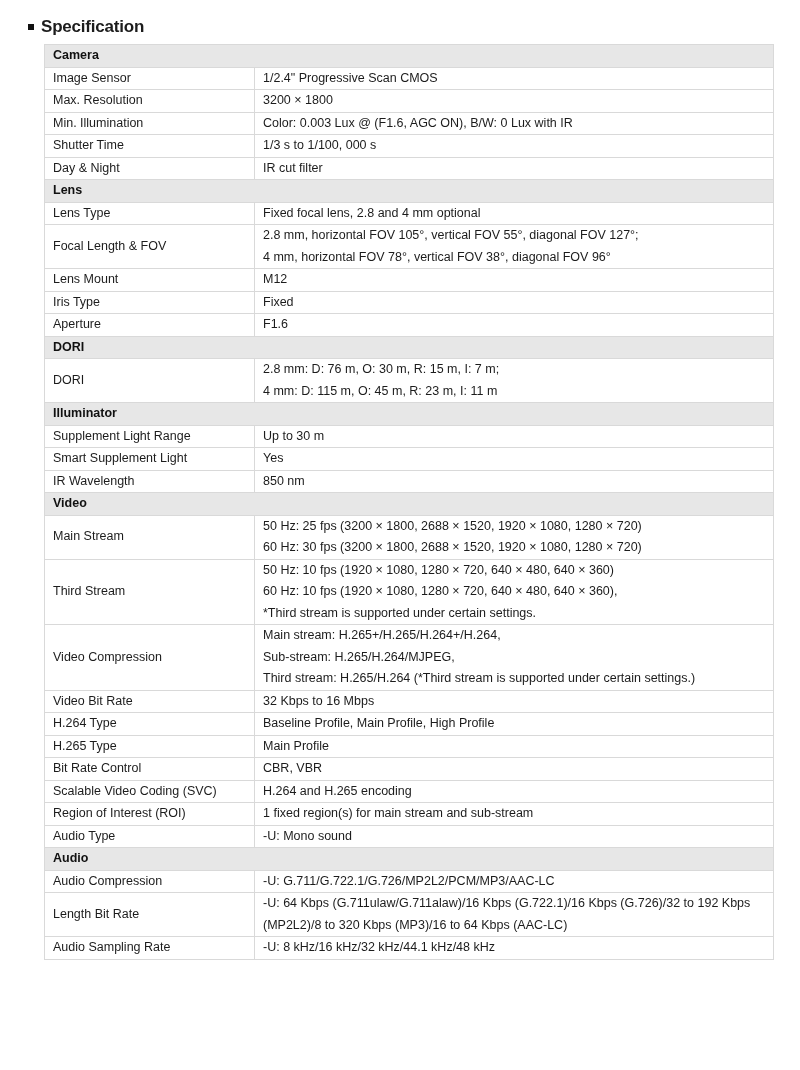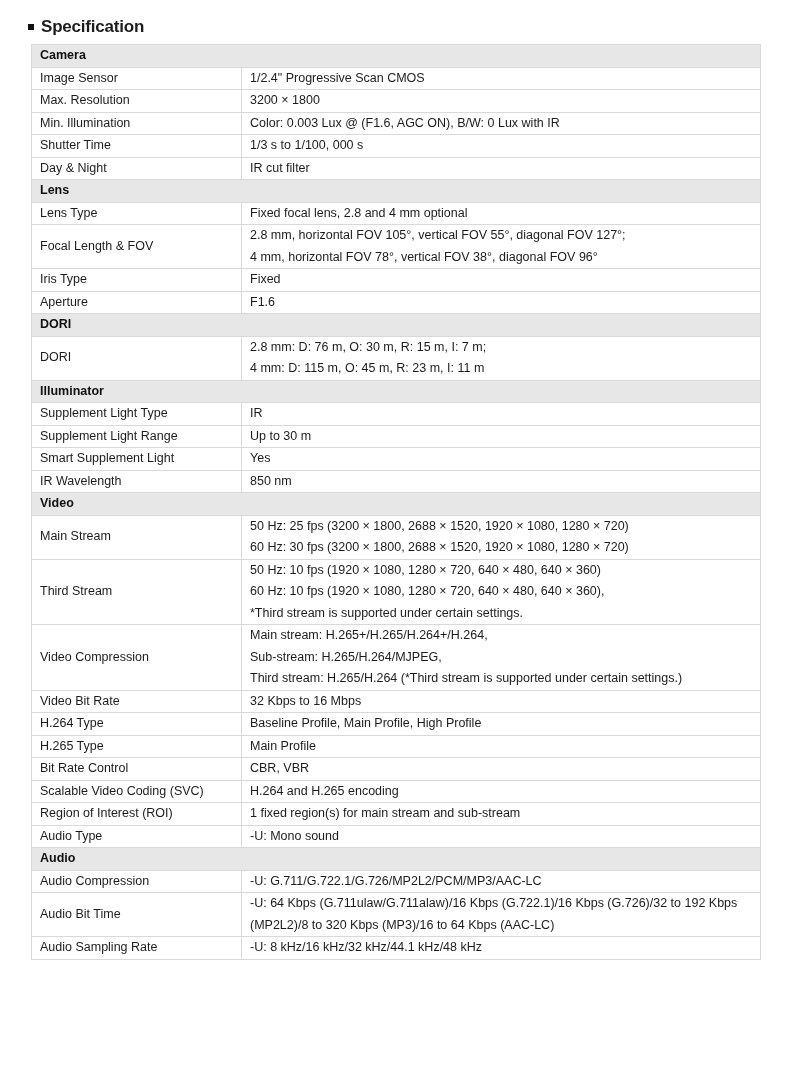--- a/index.html
+++ b/index.html
@@ -35,21 +35,21 @@
     flex: 0 0 auto;
   }
   .title-text {
     font-weight: bold;
     font-size: 17px;
     letter-spacing: -0.2px;
   }
   table.spec-table {
     border-collapse: collapse;
     width: 729px;
-    margin-left: 3px;
+    margin-left: 16px;
     table-layout: fixed;
   }
   col.col-label { width: 210px; }
   col.col-value { width: 519px; }
   .spec-table td, .spec-table th {
     border: 1px solid var(--border);
     padding: 0 8px;
     font-size: 12.5px;
     line-height: 21.5px;
     vertical-align: middle;
@@ -124,20 +124,26 @@
           </td>
         </tr>
         <tr>
           <td class="label-cell">Focal Length &amp; FOV</td>
           <td class="value-cell">
             <div class="value-line">2.8 mm, horizontal FOV 105°, vertical FOV 55°, diagonal FOV 127°;</div>
             <div class="value-line">4 mm, horizontal FOV 78°, vertical FOV 38°, diagonal FOV 96°</div>
           </td>
         </tr>
         <tr>
+          <td class="label-cell">Lens Mount</td>
+          <td class="value-cell">
+            <div class="value-line">M12</div>
+          </td>
+        </tr>
+        <tr>
           <td class="label-cell">Iris Type</td>
           <td class="value-cell">
             <div class="value-line">Fixed</div>
           </td>
         </tr>
         <tr>
           <td class="label-cell">Aperture</td>
           <td class="value-cell">
             <div class="value-line">F1.6</div>
           </td>
@@ -147,26 +153,20 @@
         </tr>
         <tr>
           <td class="label-cell">DORI</td>
           <td class="value-cell">
             <div class="value-line">2.8 mm: D: 76 m, O: 30 m, R: 15 m, I: 7 m;</div>
             <div class="value-line">4 mm: D: 115 m, O: 45 m, R: 23 m, I: 11 m</div>
           </td>
         </tr>
         <tr>
           <th class="section-header" colspan="2">Illuminator</th>
-        </tr>
-        <tr>
-          <td class="label-cell">Supplement Light Type</td>
-          <td class="value-cell">
-            <div class="value-line">IR</div>
-          </td>
         </tr>
         <tr>
           <td class="label-cell">Supplement Light Range</td>
           <td class="value-cell">
             <div class="value-line">Up to 30 m</div>
           </td>
         </tr>
         <tr>
           <td class="label-cell">Smart Supplement Light</td>
           <td class="value-cell">
@@ -250,21 +250,21 @@
         <tr>
           <th class="section-header" colspan="2">Audio</th>
         </tr>
         <tr>
           <td class="label-cell">Audio Compression</td>
           <td class="value-cell">
             <div class="value-line">-U: G.711/G.722.1/G.726/MP2L2/PCM/MP3/AAC-LC</div>
           </td>
         </tr>
         <tr>
-          <td class="label-cell">Audio Bit Time</td>
+          <td class="label-cell">Length Bit Rate</td>
           <td class="value-cell">
             <div class="value-line">-U: 64 Kbps (G.711ulaw/G.711alaw)/16 Kbps (G.722.1)/16 Kbps (G.726)/32 to 192 Kbps</div>
             <div class="value-line">(MP2L2)/8 to 320 Kbps (MP3)/16 to 64 Kbps (AAC-LC)</div>
           </td>
         </tr>
         <tr>
           <td class="label-cell">Audio Sampling Rate</td>
           <td class="value-cell">
             <div class="value-line">-U: 8 kHz/16 kHz/32 kHz/44.1 kHz/48 kHz</div>
           </td>

